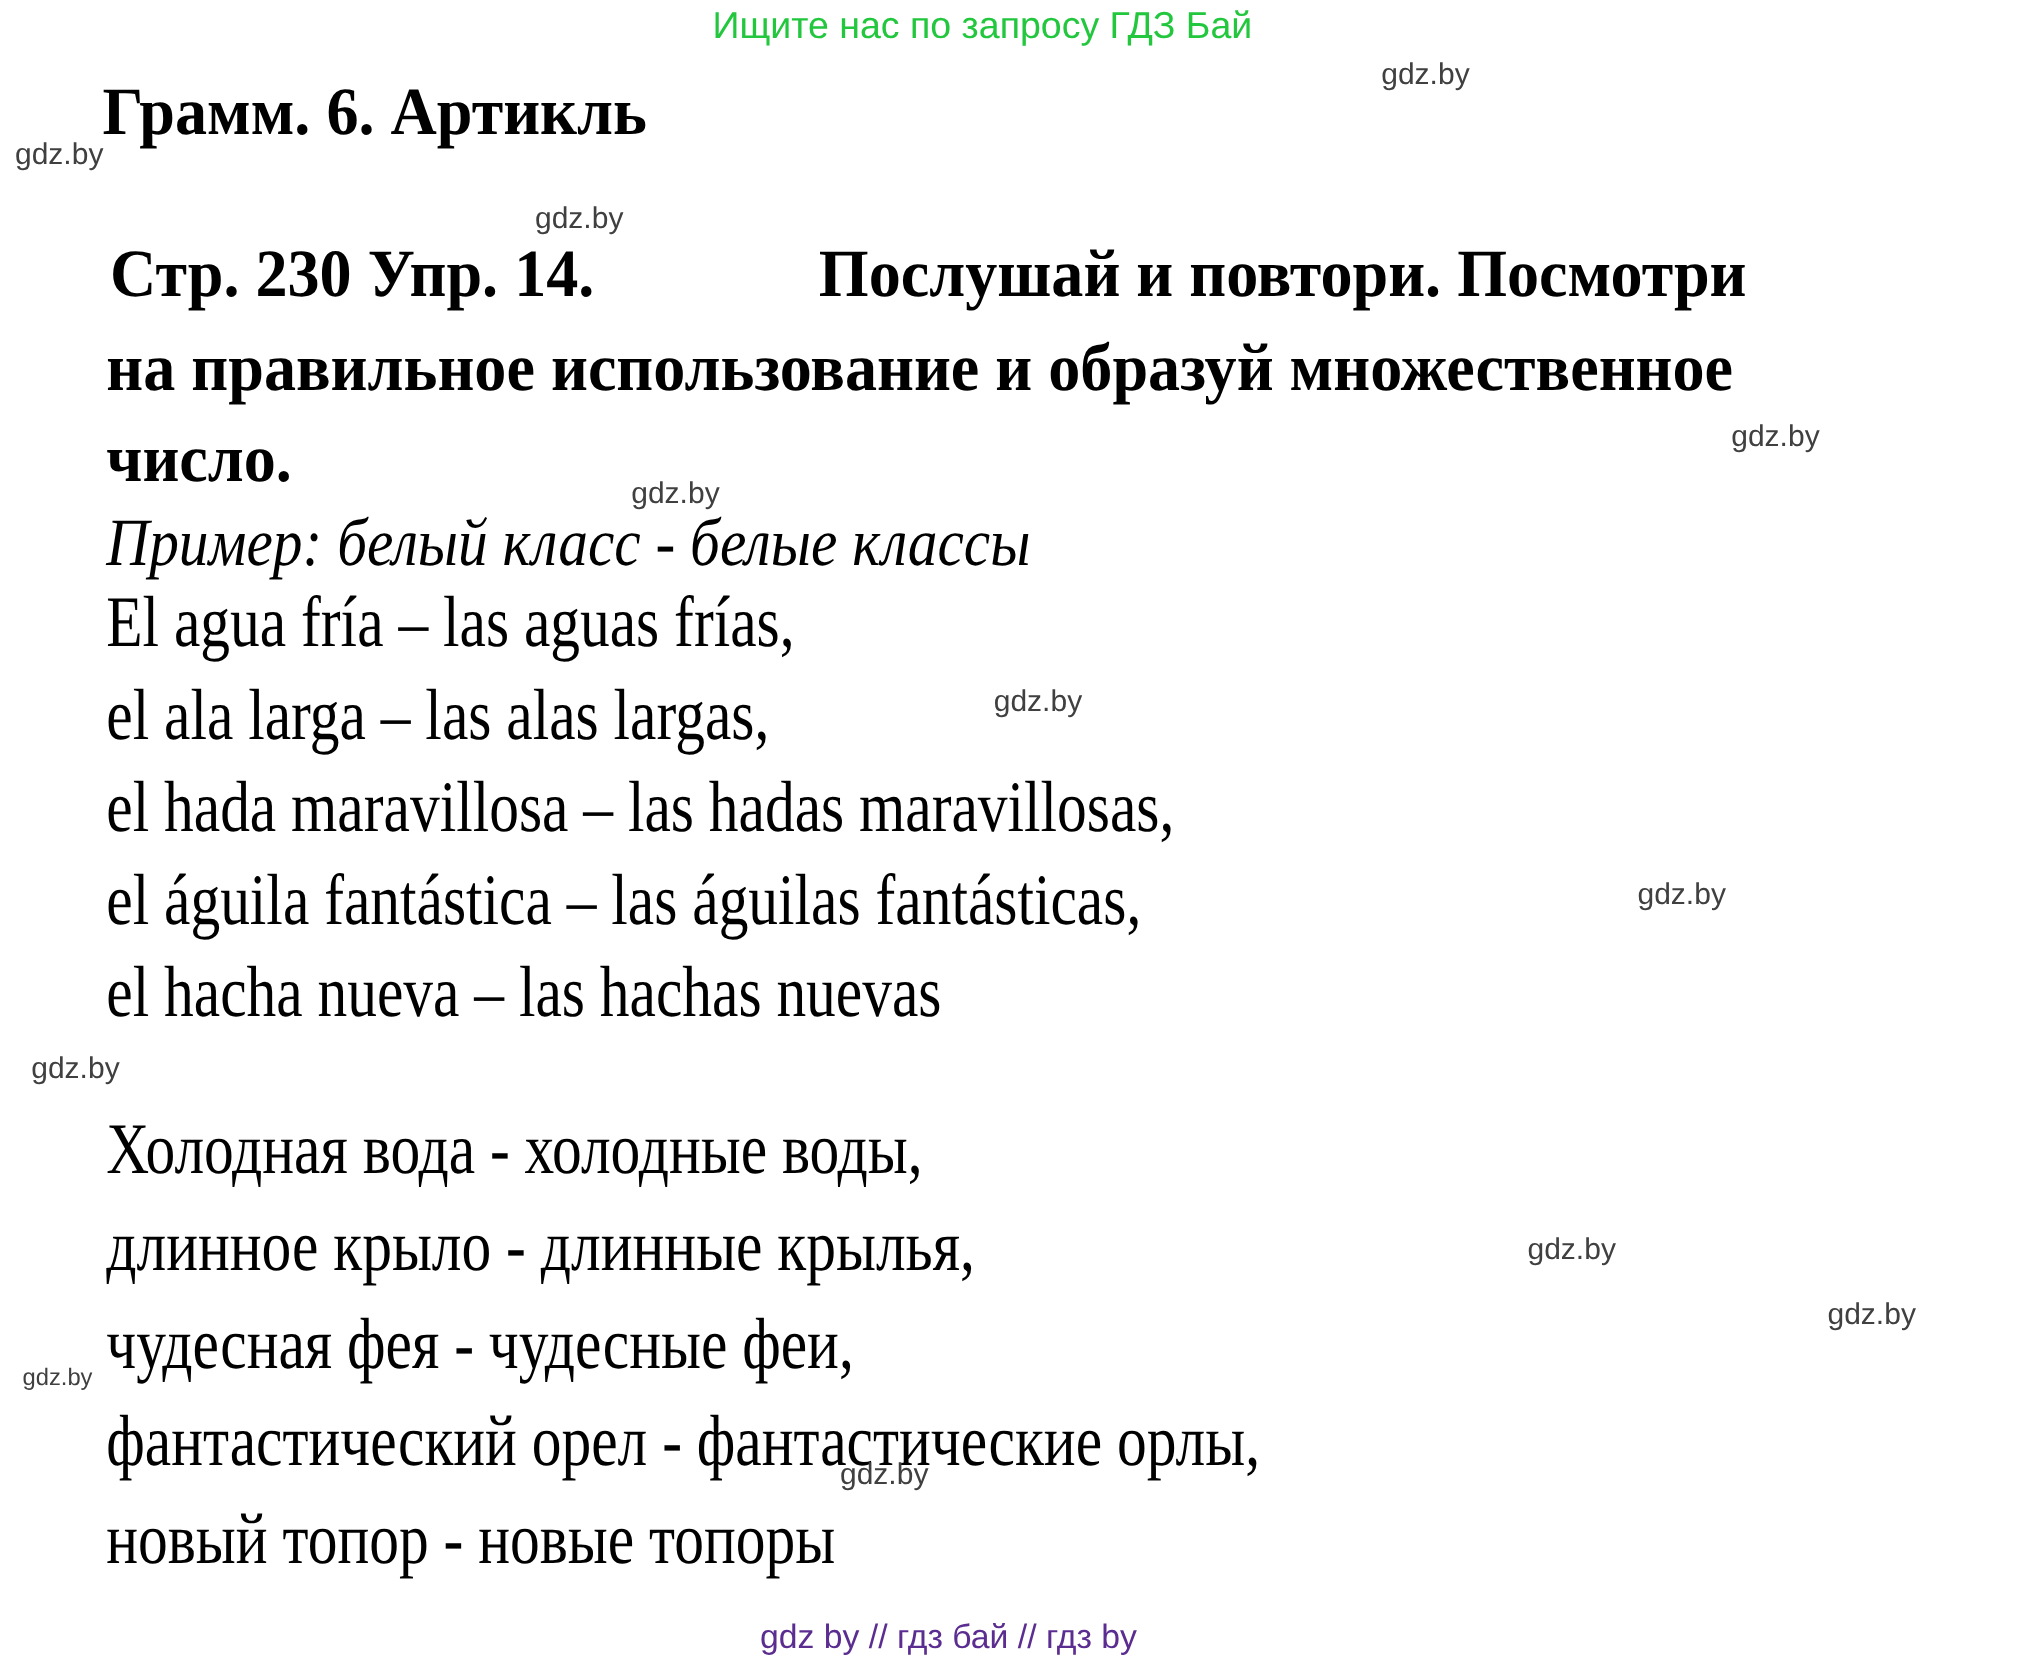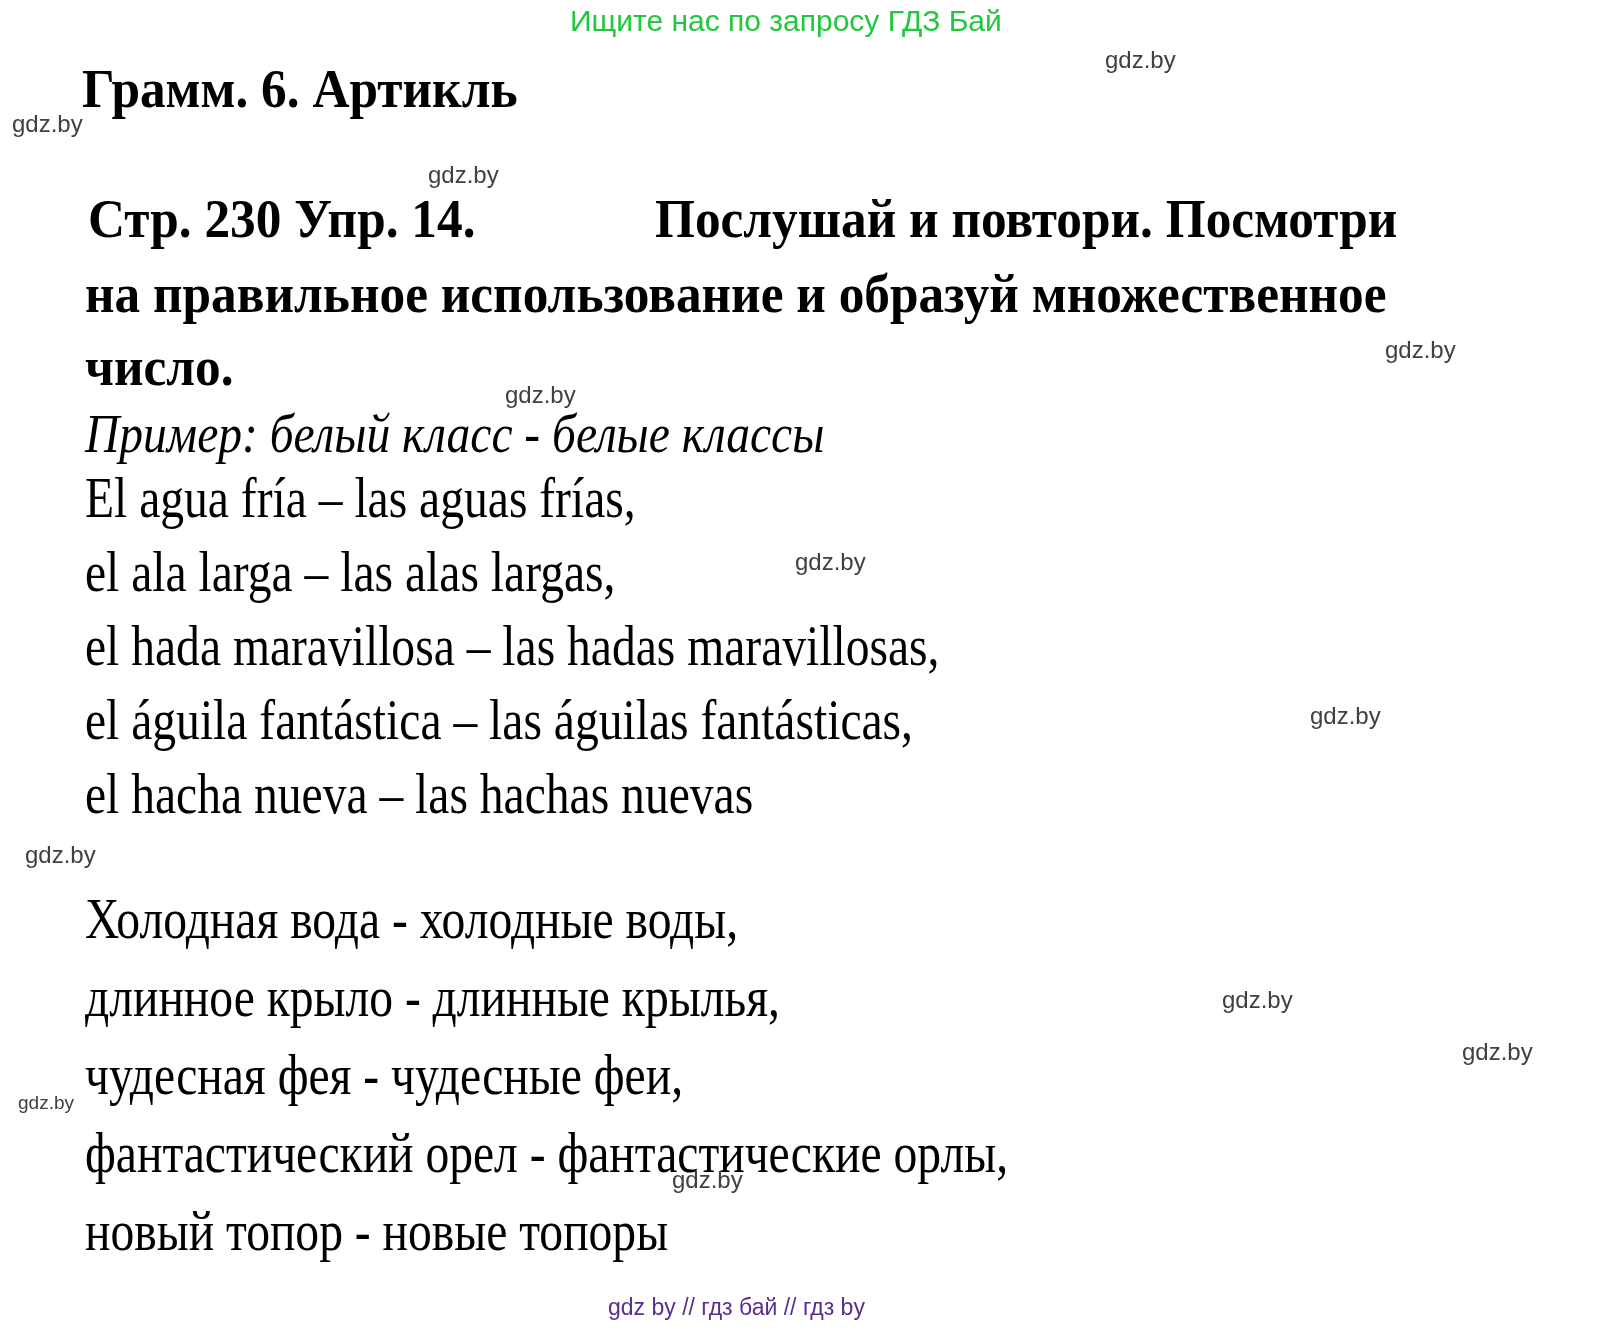--- a/index.html
+++ b/index.html
@@ -77,21 +77,21 @@
     font-size: 24px;
     color: #404040;
     line-height: 1;
     white-space: nowrap;
   }
   .wm-small { font-size: 19px; }
   .footer {
     position: absolute;
     left: 608px; top: 1294px;
     font-family: "Liberation Sans", sans-serif;
-    font-size: 23px;
+    font-size: 27px;
     color: #5b2d91;
     white-space: nowrap;
   }
 </style>
 </head>
 <body>
 
 <div class="page">
 
   <div class="promo">Ищите нас по запросу ГДЗ Бай</div>

